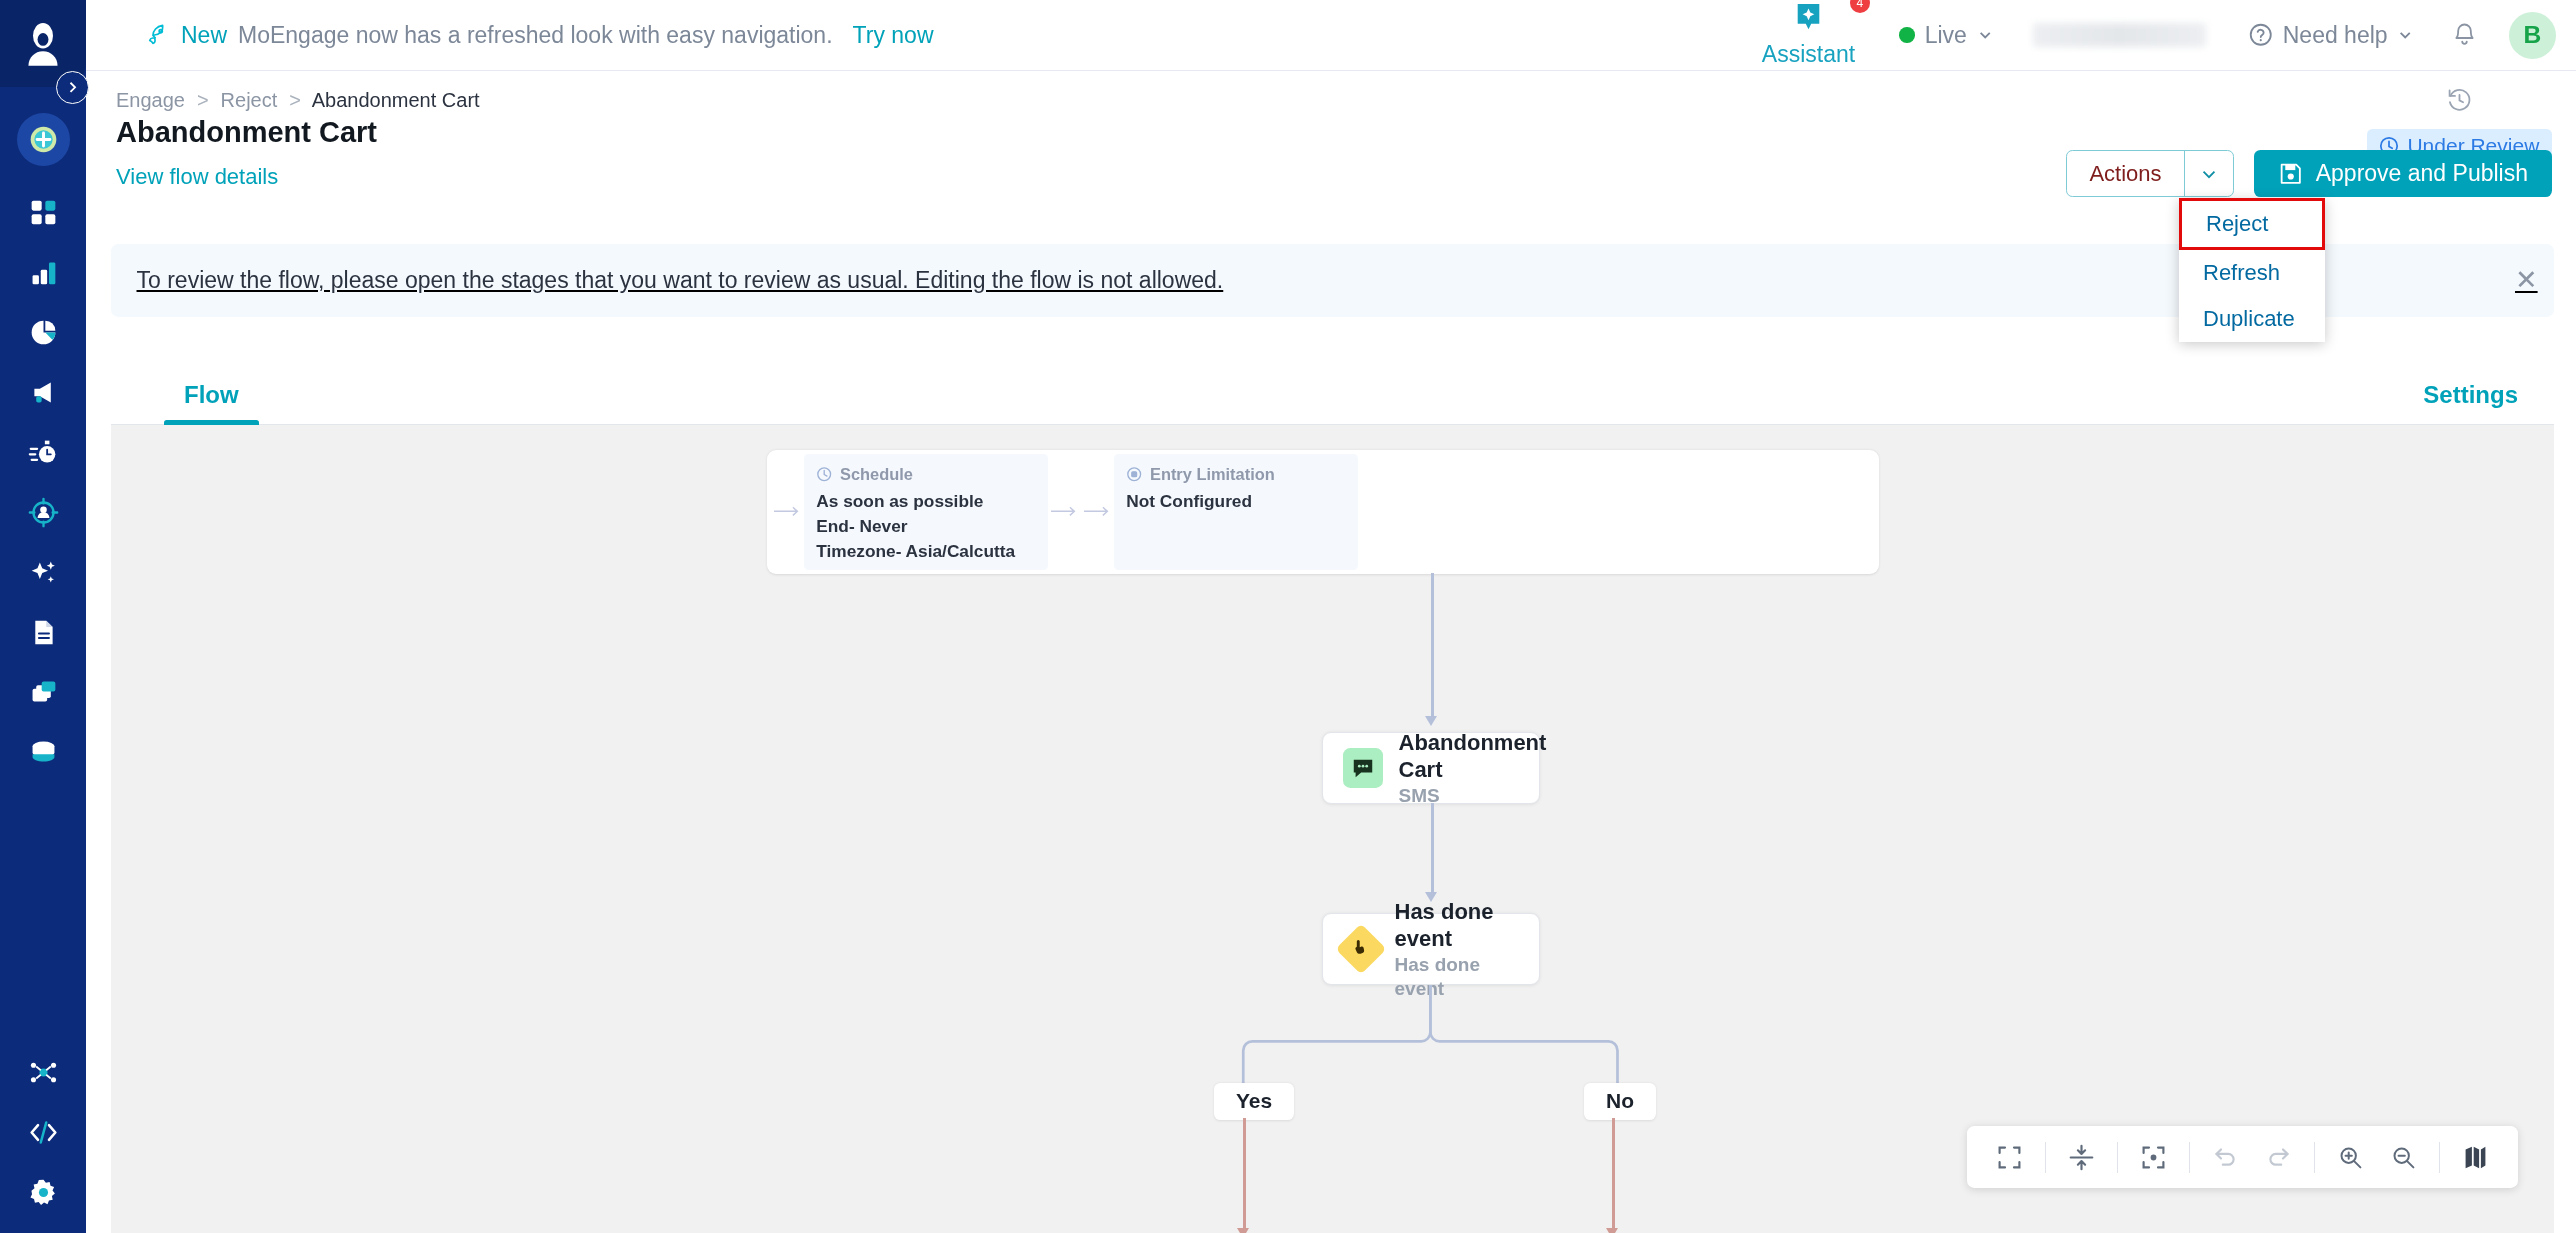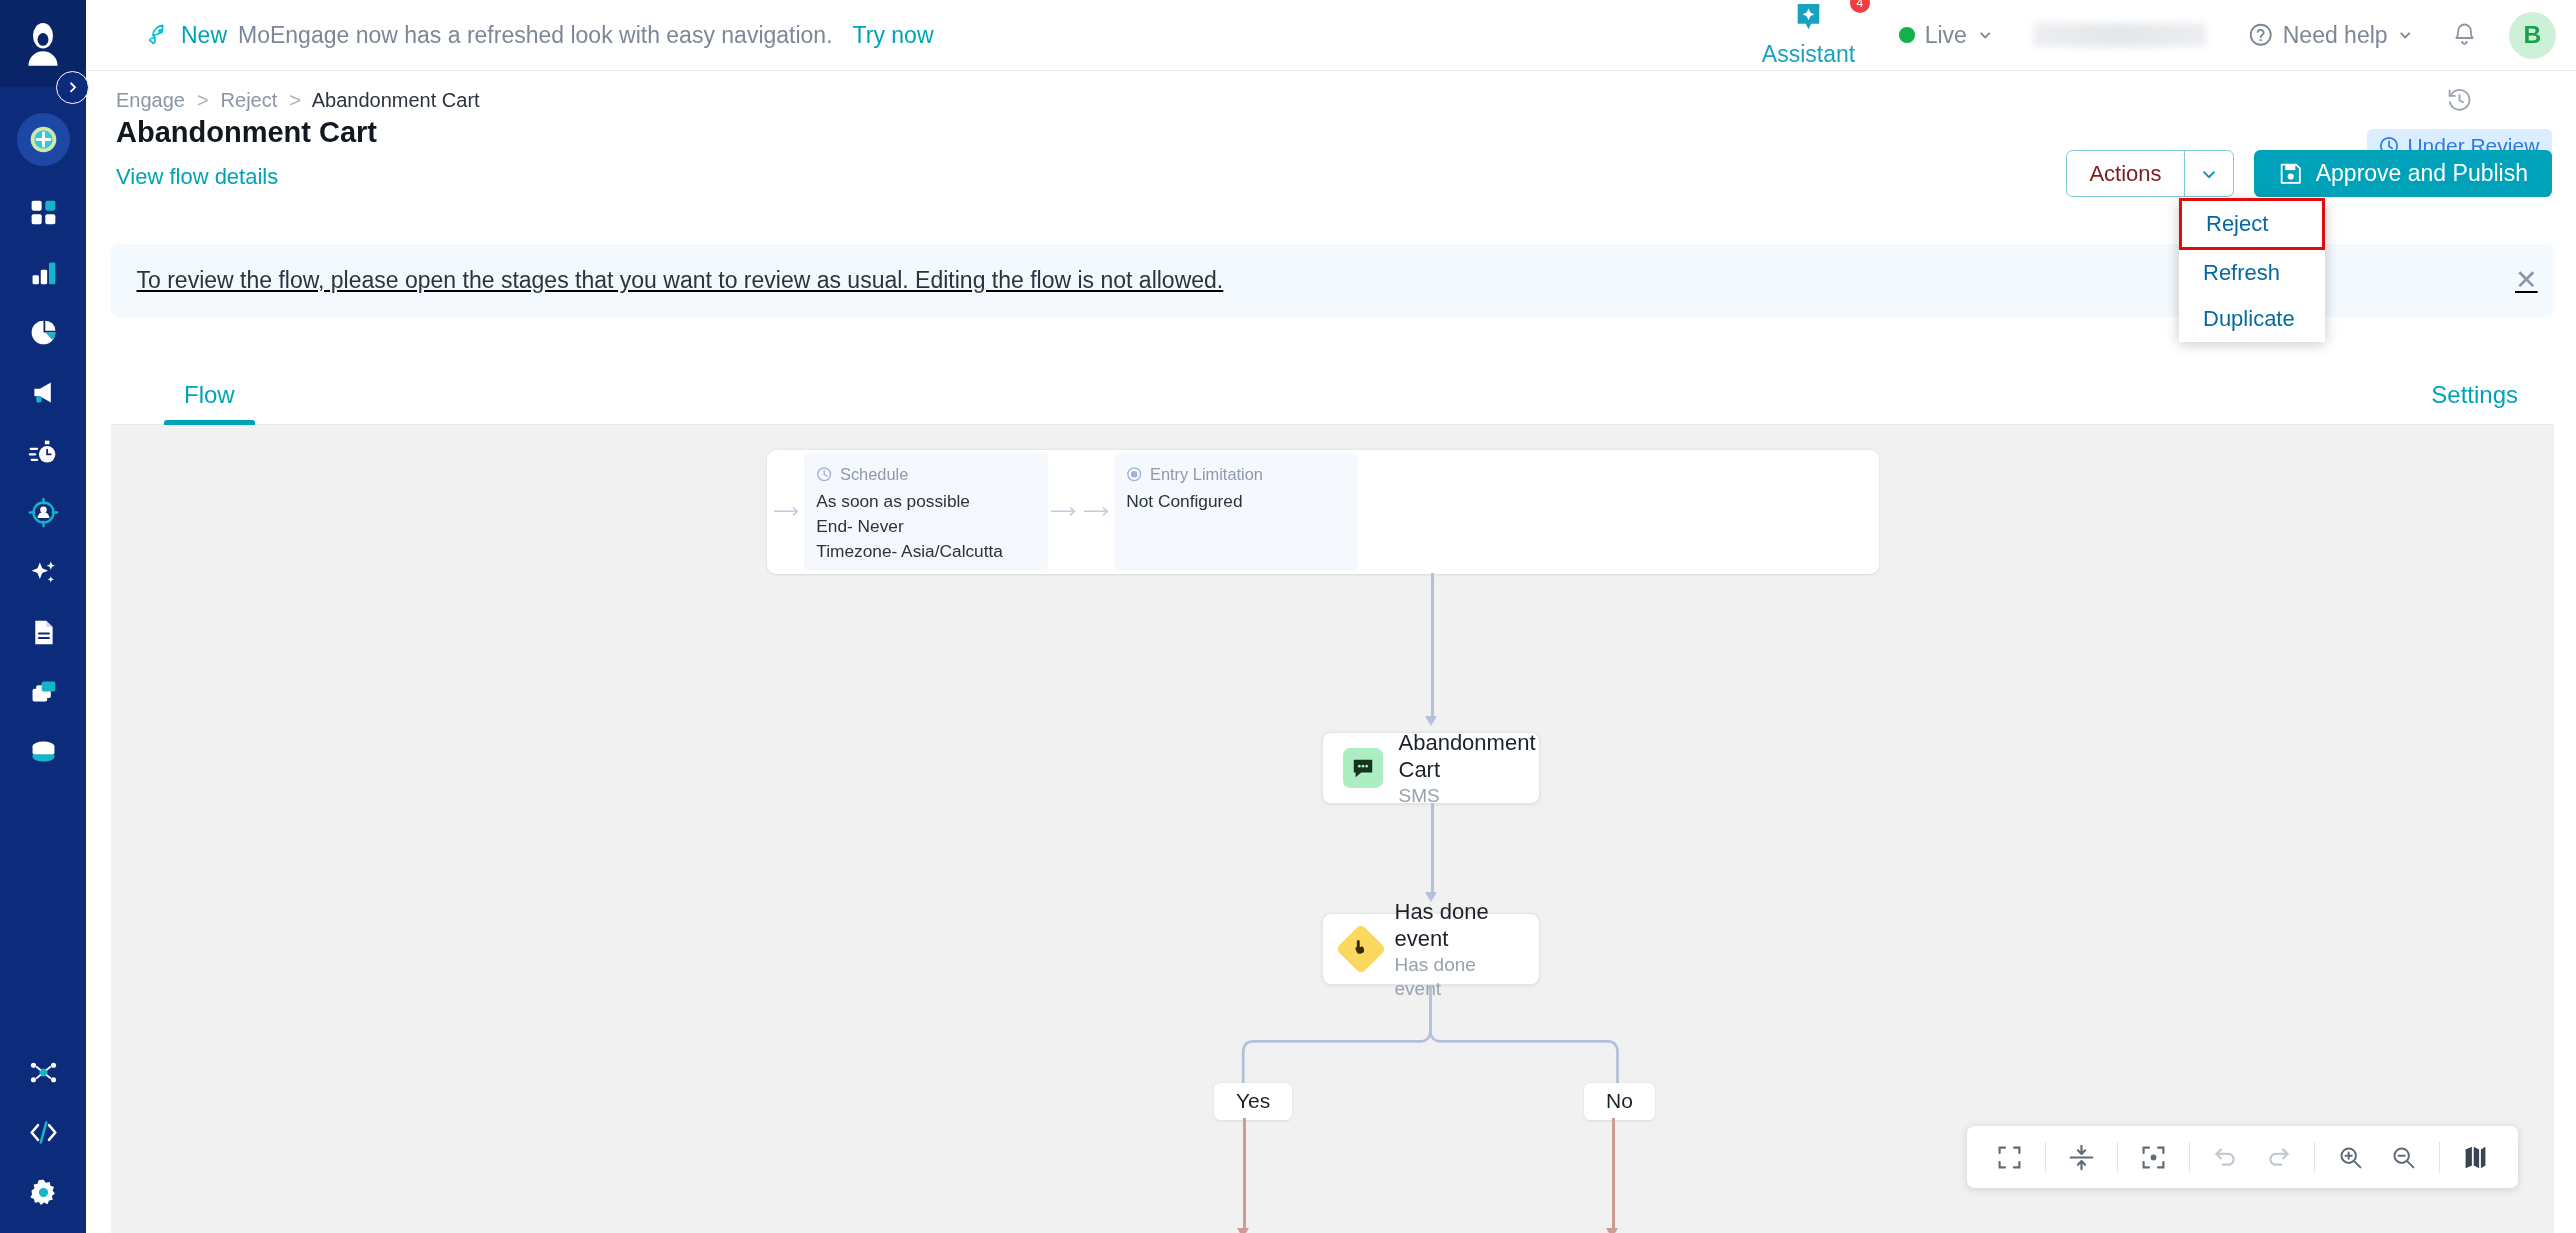--- a/index.html
+++ b/index.html
@@ -188,20 +188,21 @@
     color: #8b95a4; font-size: 27px; cursor: pointer; line-height: 1;
   }
 
   
   .card {
     position: absolute; left: 111px; top: 338px;
     width: 2443px; height: 895px;
     background: #ffffff;
     border-radius: 9px 9px 0 0;
     overflow: hidden;
+    font-weight: bold;
   }
   .tabs {
     position: relative; height: 87px;
     border-bottom: 0.9px solid #e3e7ec;
     display: flex; align-items: flex-end;
   }
   .tab {
     margin-left: 73px; padding-bottom: 15.5px;
     font-size: 24px; color: #00a2b9; cursor: pointer;
     position: relative;

